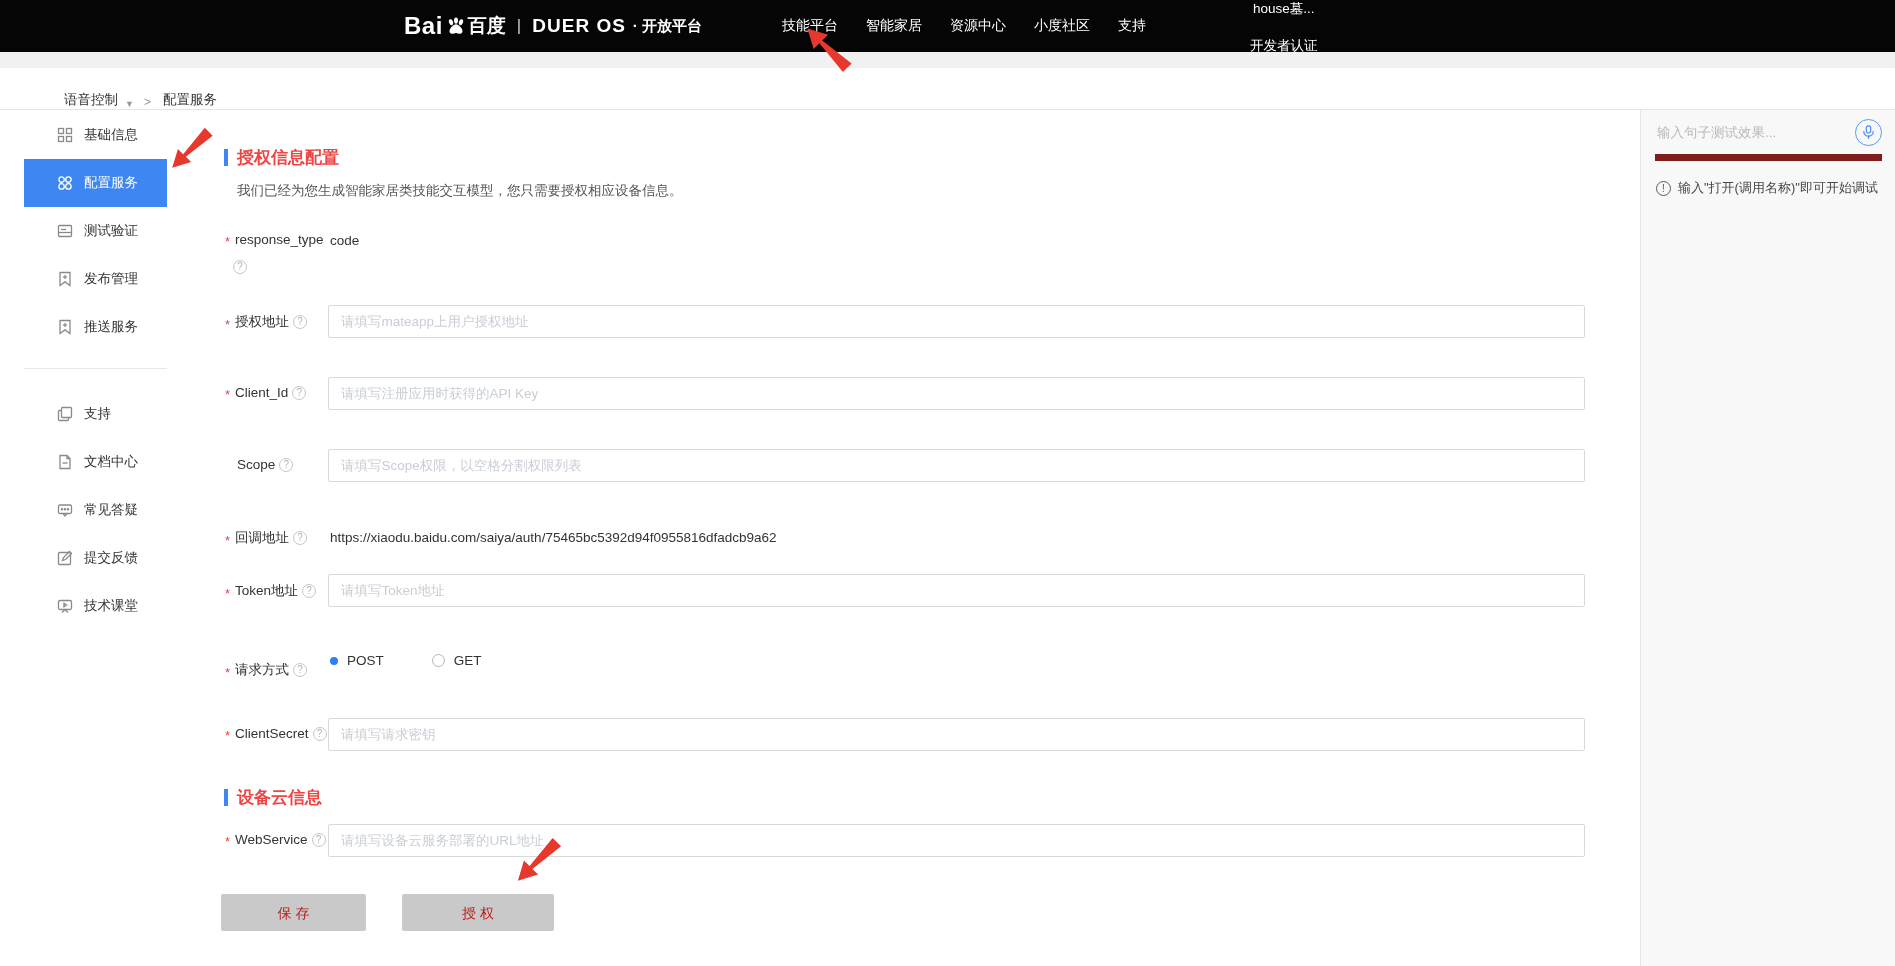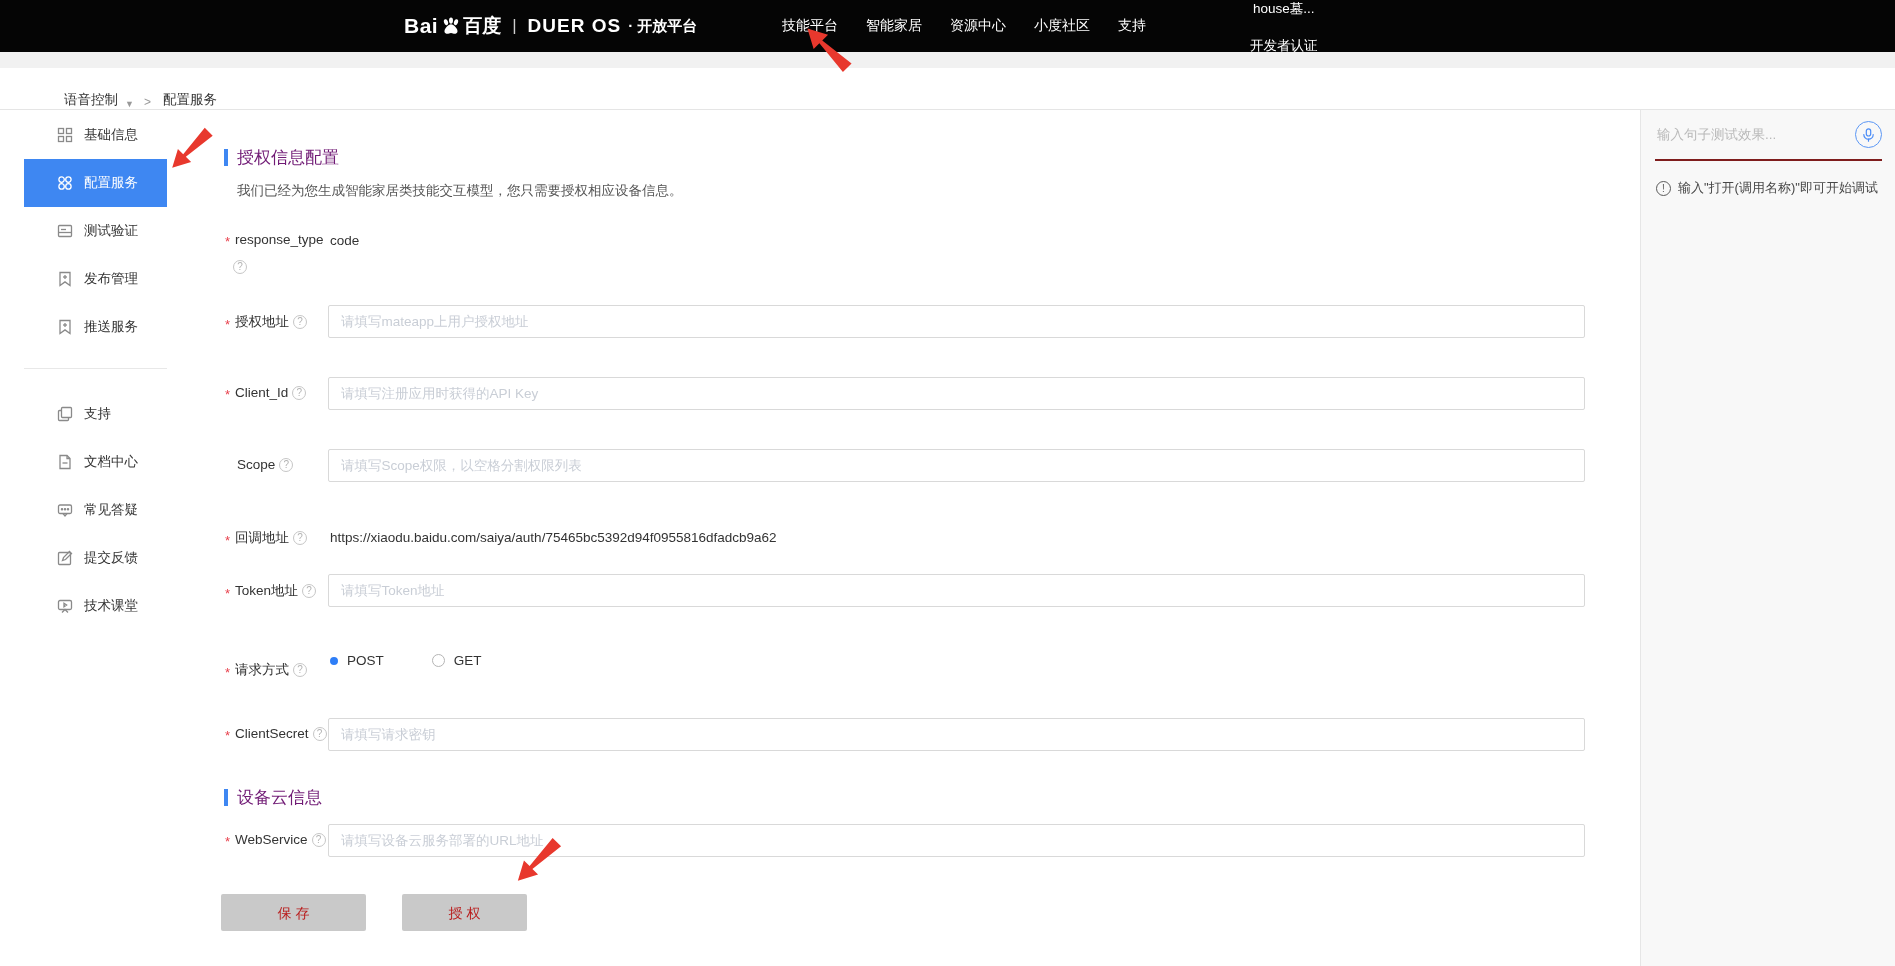--- a/index.html
+++ b/index.html
@@ -3,21 +3,21 @@
 <meta charset="utf-8">
 <style>
   * { box-sizing: border-box; }
   html,body { margin:0; padding:0; }
   body { font-family:"Liberation Sans","DejaVu Sans",sans-serif; background:#fff; }
   .screen { position:relative; width:1895px; height:966px; background:#fff; overflow:hidden; }
 
   
   .navbar { position:absolute; top:0; left:0; width:1895px; height:52px; background:#050505; color:#fff; z-index:5; }
   .logo { position:absolute; left:404px; top:0; height:52px; display:flex; align-items:center; cursor:pointer; }
-  .logo-bai { font-weight:bold; font-size:21px; letter-spacing:0.5px; }
+  .logo-bai { font-weight:bold; font-size:24px; letter-spacing:0.5px; }
   .logo-paw { margin:0 1px 0 2px; display:flex; align-items:flex-end; }
   .logo-cn { font-weight:bold; font-size:19px; }
   .logo-sep { margin:0 11px; color:#cfcfcf; font-weight:100; font-size:17px; }
   .logo-dueros { font-weight:bold; font-size:19px; letter-spacing:1px; }
   .logo-suffix { font-size:15px; margin-left:7px; font-weight:bold; }
   .nav-links { position:absolute; left:782px; top:0; height:52px; display:flex; align-items:center; gap:28px; font-size:14px; }
   .nav-links span { cursor:pointer; white-space:nowrap; }
   .nav-user { position:absolute; left:1250px; top:0; height:52px; display:flex; align-items:center; gap:19px; font-size:13.5px;flex-direction:column; }
   .nav-user span { cursor:pointer; white-space:nowrap; }
 
@@ -33,42 +33,42 @@
   .sidebar { position:absolute; top:110px; left:0; width:166px; height:856px; background:#fff; border-right:1px solid #ececec; padding-top:1px;margin-left:24px; }
   .side-item { height:48px; display:flex; align-items:center; padding-left:33px; gap:11px; font-size:13.5px; color:#333; cursor:pointer; position:relative; }
   .side-item svg { flex:none; stroke:#8a8a8a; }
   .side-item.active { background:#3E87F2; color:#fff; }
   .side-item.active svg { stroke:#fff; }
   .side-chevron { position:absolute; right:17px; color:#a0a0a0; font-size:9px; }
   .side-divider { border:none; border-top:1px solid #e8e8e8; margin:17px 0 21px 0; }
 
   
   .main { position:absolute; top:110px; left:167px; width:1473px; height:856px; background:#fff; }
-  .sec-title { position:absolute; left:57px; display:flex; align-items:center; gap:9px; font-size:17px; font-weight:normal; color:#701a75; }
+  .sec-title { position:absolute; left:57px; display:flex; align-items:center; gap:9px; font-size:17px; font-weight:bold; color:#ef4444; }
   .sec-bar { width:4px; height:17px; background:#3E87F2; }
   .desc { position:absolute; left:70px; top:72px; font-size:13.5px; color:#555; }
   .row-label { position:absolute; left:58px; font-size:13.5px; color:#333; display:flex; align-items:center; white-space:nowrap; }
   .star { color:#e8414d; margin-right:5px; font-size:13px; position:relative; top:2px; }
   .star-ph { width:12px; }
   .qmark { width:14px; height:14px; border:1px solid #c6c6c6; border-radius:50%; color:#b3b3b3; font-size:10px; line-height:12px; text-align:center; margin-left:4px; flex:none; cursor:pointer; }
   .qmark-solo { position:absolute; left:62px; top:150px; }
   .form-input { position:absolute; left:161px; width:1257px; height:33px; border:1px solid #d9d9d9; border-radius:2px; padding:0 12px; font-size:13.5px; color:#333; background:#fff; outline:none; font-family:inherit; }
   .form-input::placeholder { color:#c9ced6; }
   .static-val { position:absolute; left:163px; font-size:13.5px; color:#333; }
   .radio-group { position:absolute; left:163px; top:543px; display:flex; align-items:center; gap:48px; }
   .radio-opt { display:flex; align-items:center; gap:9px; font-size:13.5px; color:#333; cursor:pointer; }
   .radio-dot.on { width:7px; height:7px; border:4px solid #2e7ef7; border-radius:50%; background:#fff; }
   .radio-dot.off { width:13px; height:13px; border:1px solid #b5b5b5; border-radius:50%; background:#fff; }
   .btn { position:absolute; top:784px; height:37px; background:#c9c9c9; color:#b91c1c; font-size:14px; text-align:center; line-height:37px; border-radius:2px; cursor:pointer; font-family:inherit; border:none; }
   .btn-save { left:54px; width:145px; }
-  .btn-auth { left:235px; width:125px; }
+  .btn-auth { left:235px; width:152px; }
 
   
   .right-panel { position:absolute; top:110px; left:1640px; width:255px; height:856px; background:#f8f8f8; border-left:1px solid #e6e6e6; }
-  .test-row { position:absolute; top:0; left:14px; right:13px; height:51px; border-bottom:2px solid #7f1d1d; display:flex; align-items:center; }
+  .test-row { position:absolute; top:0; left:14px; right:13px; height:51px; border-bottom:7px solid #7f1d1d; display:flex; align-items:center; }
   .test-input { flex:1; border:none; background:transparent; outline:none; font-size:13.5px; color:#333; font-family:inherit; min-width:0; }
   .test-input::placeholder { color:#b9b9b9; }
   .mic-btn { width:27px; height:27px; border:1px solid #5b97f5; border-radius:50%; display:flex; align-items:center; justify-content:center; cursor:pointer; flex:none; background:#f8f8f8; }
   .tip-row { position:absolute; top:69px; left:15px; right:4px; display:flex; align-items:center; gap:7px; font-size:13px; color:#474747; }
   .excl { width:15px; height:15px; border:1px solid #5a5a5a; border-radius:50%; font-size:10px; line-height:13px; text-align:center; color:#5a5a5a; flex:none; }
 
   
   .arrow { position:absolute; z-index:50; pointer-events:none; }
   .arrow svg { display:block; width:100%; height:100%; }
   .flip { transform:scaleY(-1); }

